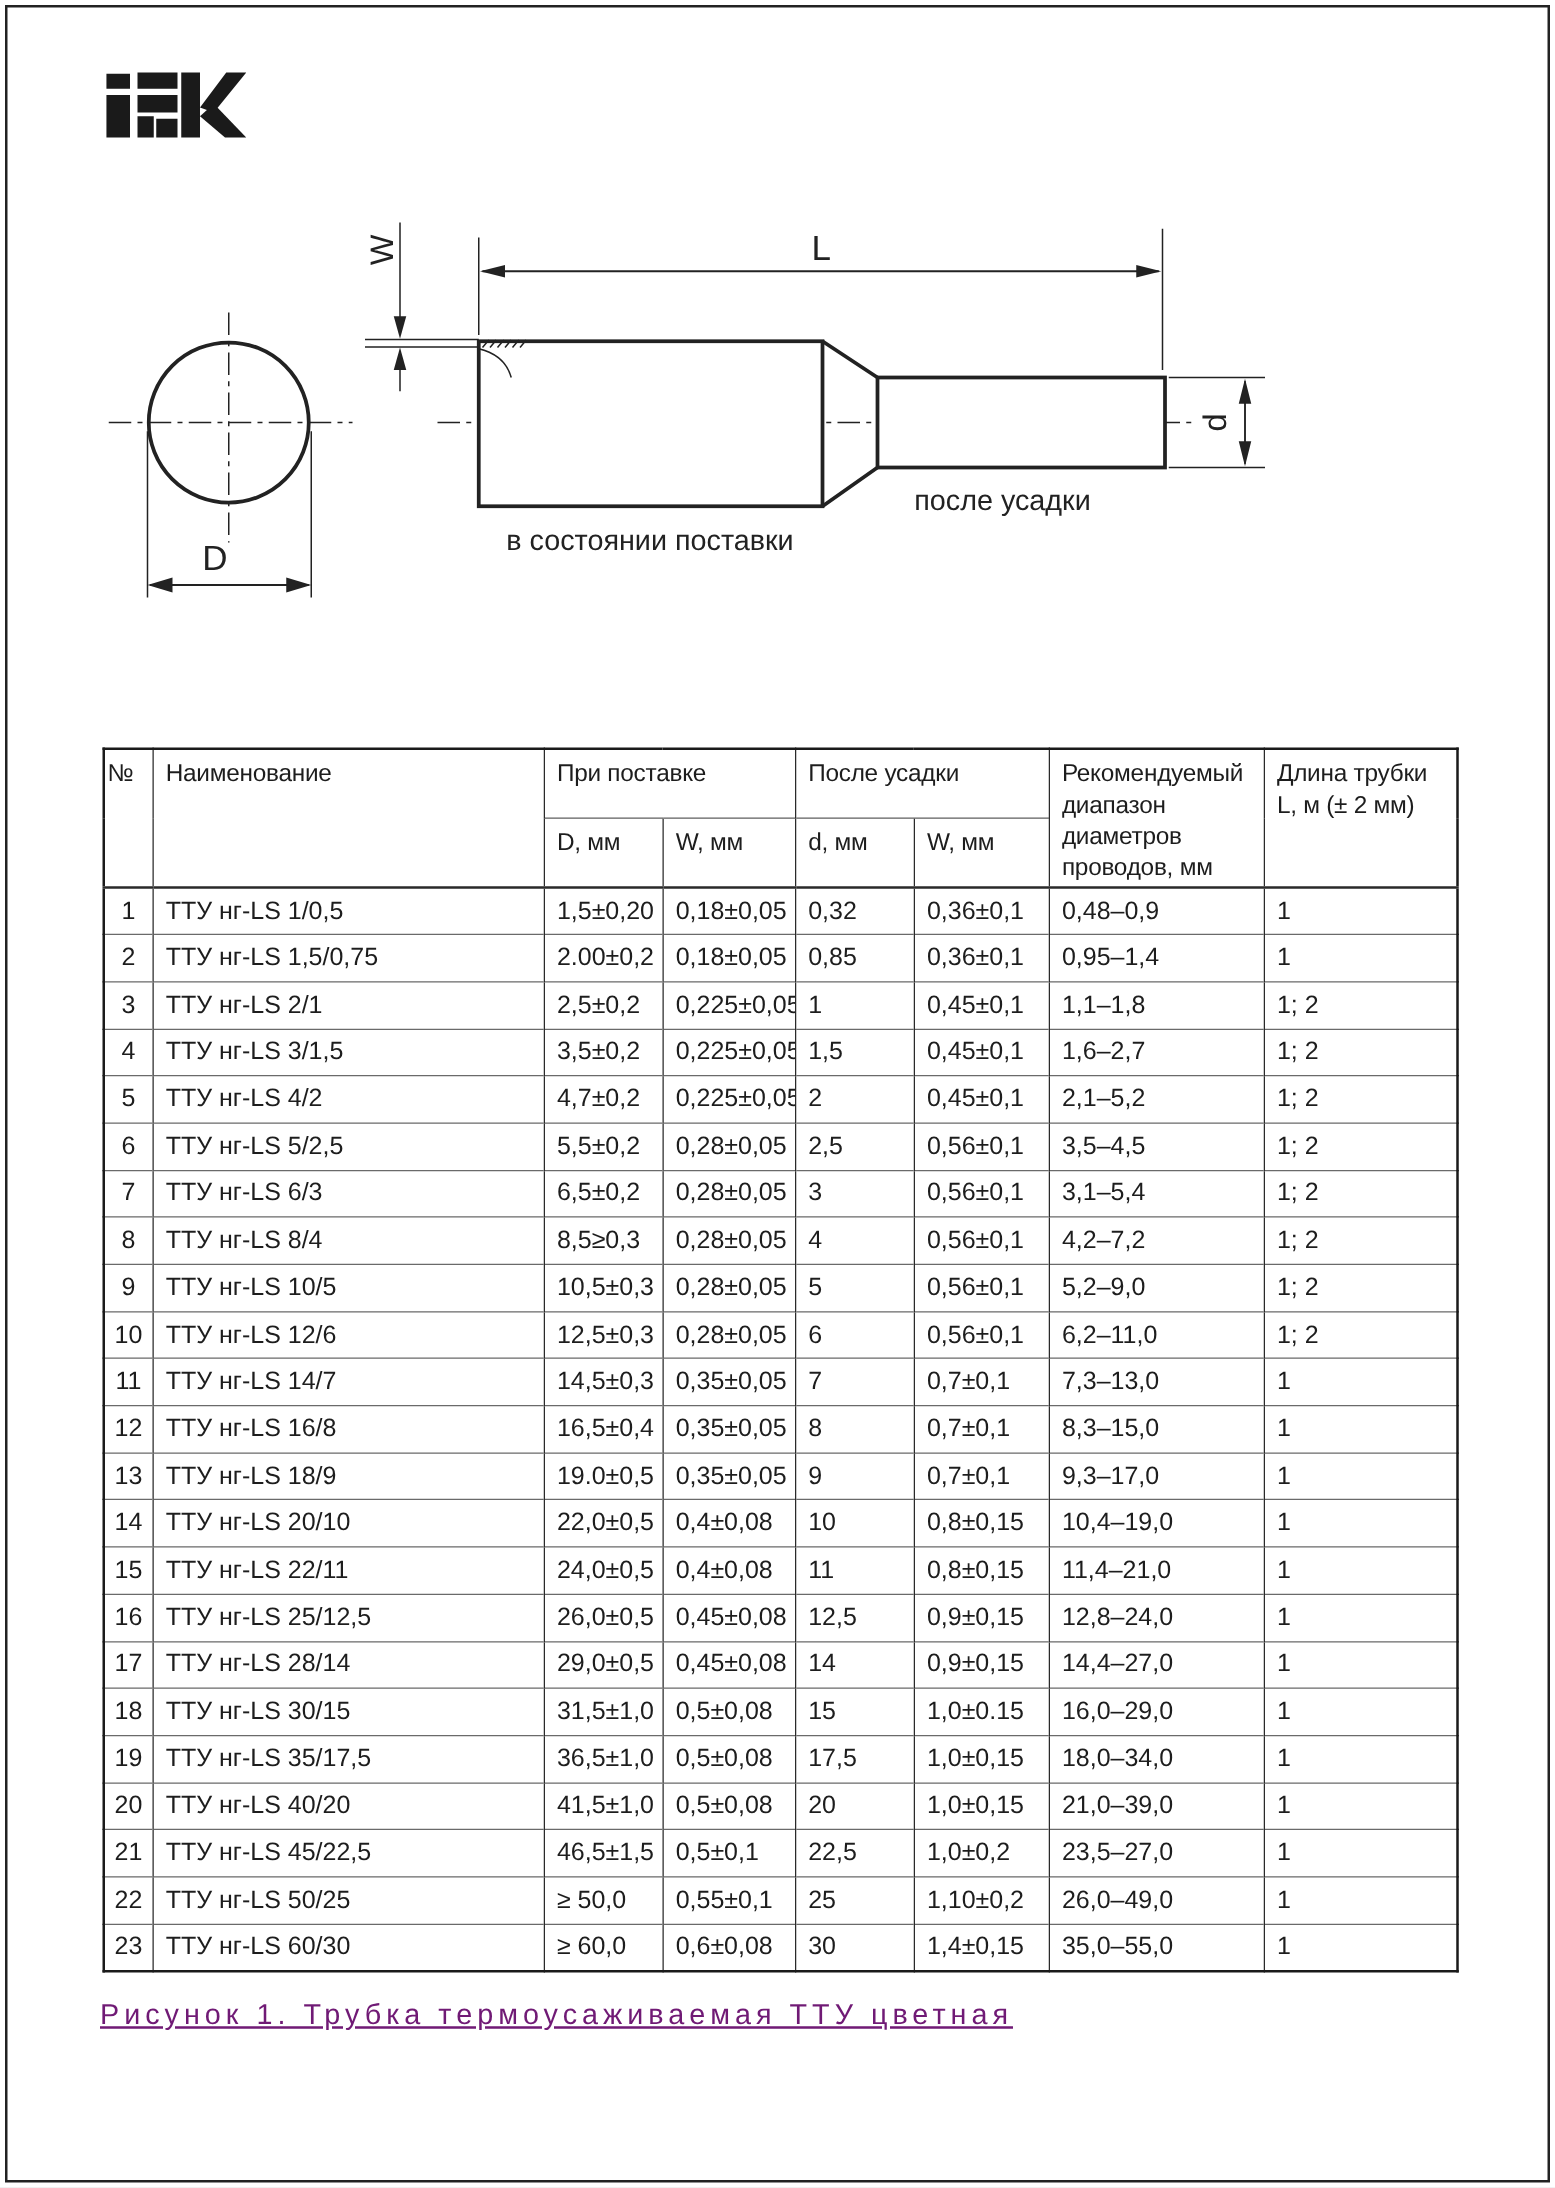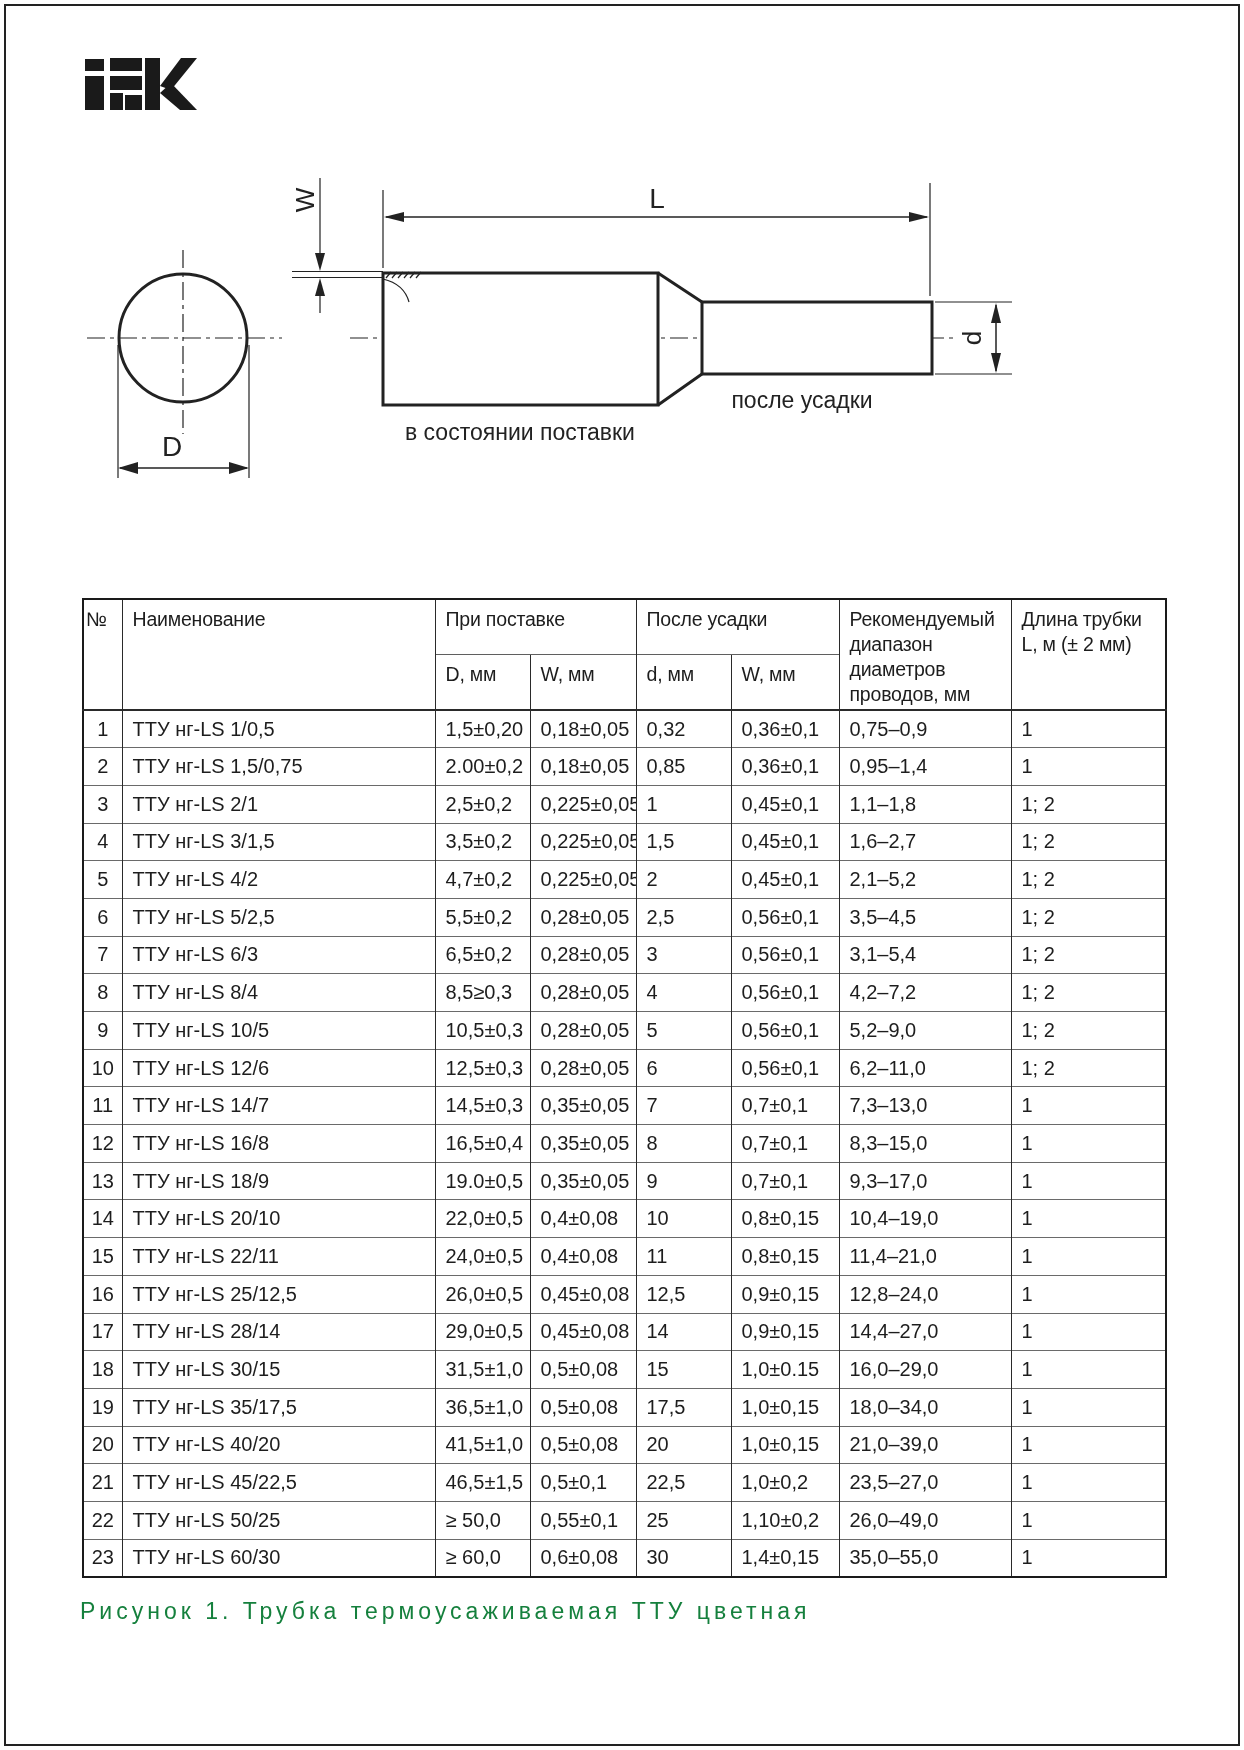--- a/index.html
+++ b/index.html
@@ -53,22 +53,23 @@
   .spec-table thead tr { height:40px; }
   .spec-table tbody tr { height:37.7px; }
   .spec-table tbody tr td { border-top:1px solid #6a6a6a; }
   .spec-table tbody tr:first-child td { border-top:2px solid #2a2a2a; }
   .c-num { text-align:center; padding-left:2px !important; padding-right:2px !important; }
 
   .figure-caption {
     position:absolute; left:80px; top:1598px;
     font-size:23px;
     letter-spacing:4px;
-    color:#15803d;
+    color:#701a75;
     white-space:nowrap;
+    text-decoration:underline;
   }
 
   svg text { fill:#222; font-family:"Liberation Sans", sans-serif; }
 </style>
 </head>
 <body>
 
 <div class="page">
   <div class="page-border"></div>
 
@@ -169,21 +170,21 @@
       </tr>
     </thead>
     <tbody>
         <tr>
           <td class="c-num">1</td>
           <td>ТТУ нг-LS 1/0,5</td>
           <td>1,5±0,20</td>
           <td>0,18±0,05</td>
           <td>0,32</td>
           <td>0,36±0,1</td>
-          <td>0,75–0,9</td>
+          <td>0,48–0,9</td>
           <td>1</td>
         </tr>
         <tr>
           <td class="c-num">2</td>
           <td>ТТУ нг-LS 1,5/0,75</td>
           <td>2.00±0,2</td>
           <td>0,18±0,05</td>
           <td>0,85</td>
           <td>0,36±0,1</td>
           <td>0,95–1,4</td>

